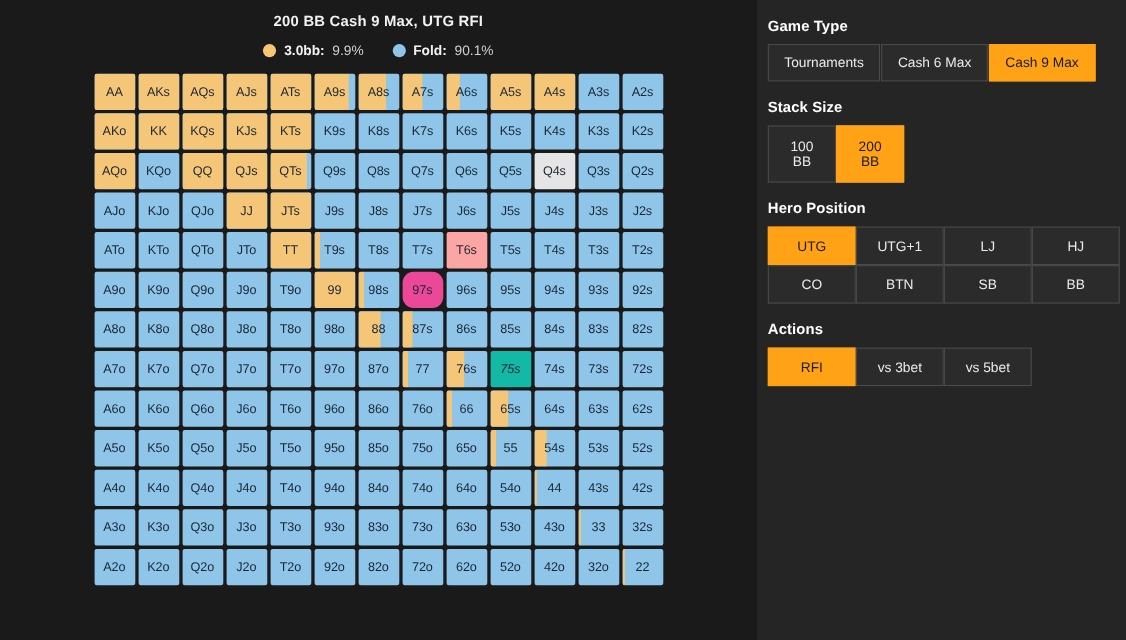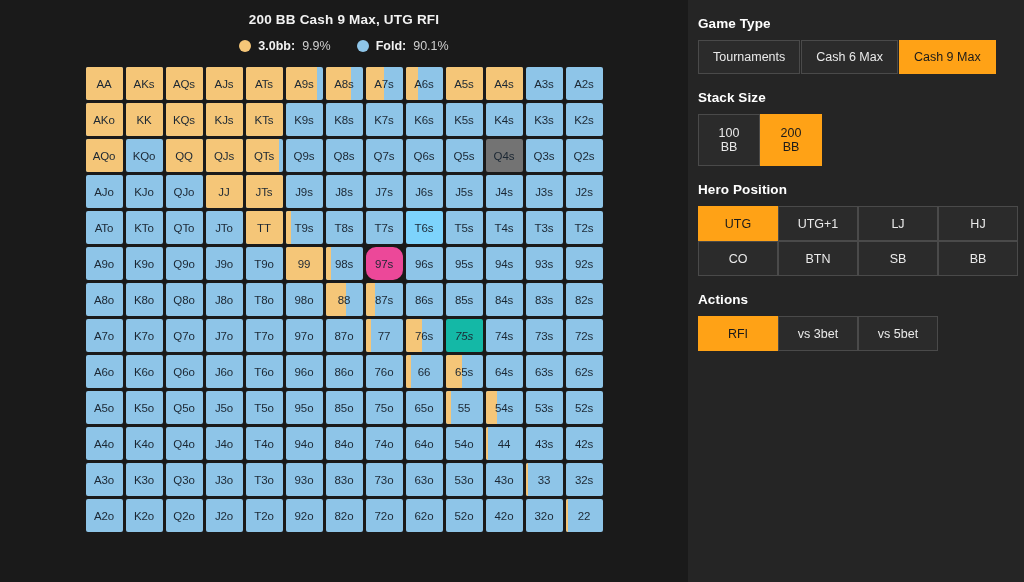--- a/index.html
+++ b/index.html
@@ -243,21 +243,21 @@
         </div>
         <div class="cell" style="background: rgb(142, 197, 232);">
           <span class="txt">Q7s</span>
         </div>
         <div class="cell" style="background: rgb(142, 197, 232);">
           <span class="txt">Q6s</span>
         </div>
         <div class="cell" style="background: rgb(142, 197, 232);">
           <span class="txt">Q5s</span>
         </div>
-        <div class="cell" style="background: #737373;">
+        <div class="cell" style="background: #e5e5e5;">
           <span class="txt">Q4s</span>
         </div>
         <div class="cell" style="background: rgb(142, 197, 232);">
           <span class="txt">Q3s</span>
         </div>
         <div class="cell" style="background: rgb(142, 197, 232);">
           <span class="txt">Q2s</span>
         </div>
         <div class="cell" style="background: rgb(142, 197, 232);">
           <span class="txt">AJo</span>
@@ -319,21 +319,21 @@
         <div class="cell" style="background: rgb(142, 197, 232);">
           <div class="fill" style="width: 15%; background: rgb(245, 198, 120);"></div>
           <span class="txt">T9s</span>
         </div>
         <div class="cell" style="background: rgb(142, 197, 232);">
           <span class="txt">T8s</span>
         </div>
         <div class="cell" style="background: rgb(142, 197, 232);">
           <span class="txt">T7s</span>
         </div>
-        <div class="cell" style="background: #7dd3fc; text-align: right;">
+        <div class="cell" style="background: #fca5a5; text-align: right;">
           <span class="txt">T6s</span>
         </div>
         <div class="cell" style="background: rgb(142, 197, 232);">
           <span class="txt">T5s</span>
         </div>
         <div class="cell" style="background: rgb(142, 197, 232);">
           <span class="txt">T4s</span>
         </div>
         <div class="cell" style="background: rgb(142, 197, 232);">
           <span class="txt">T3s</span>

